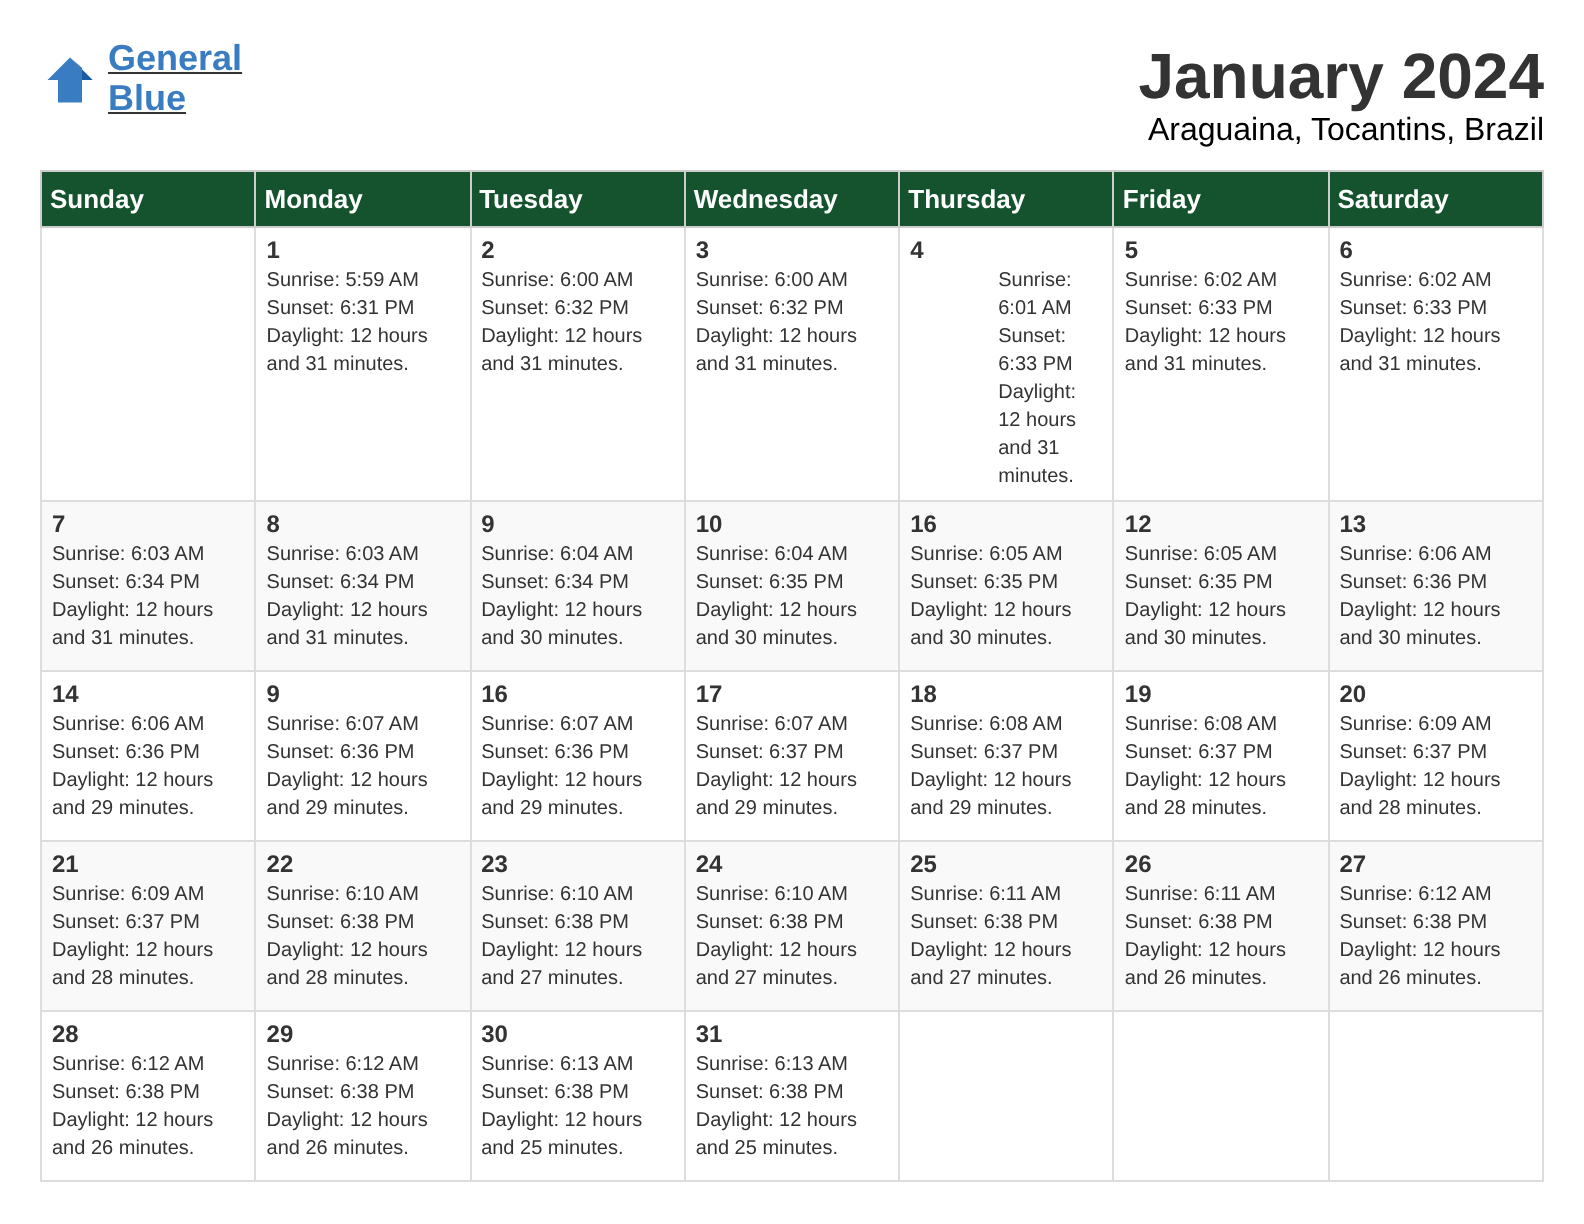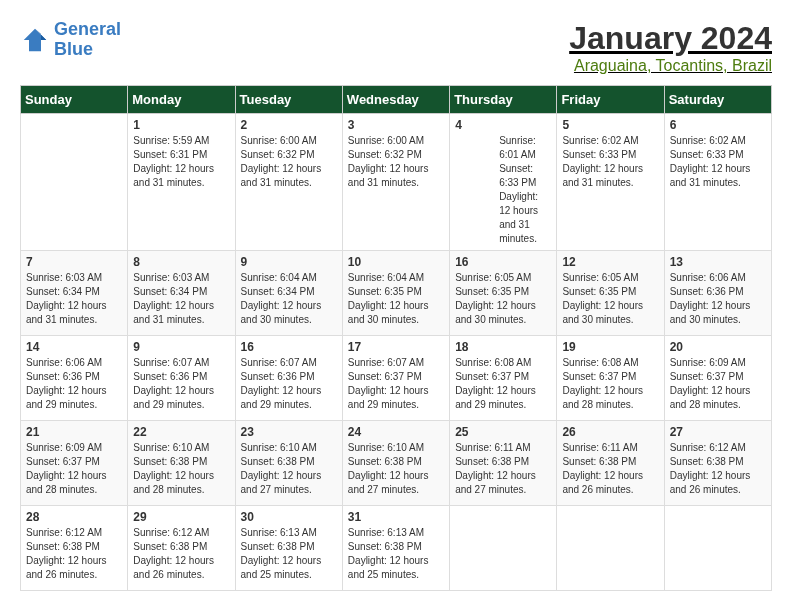--- a/index.html
+++ b/index.html
@@ -19,40 +19,40 @@
     .logo {
       display: flex;
       align-items: center;
       gap: 4px;
     }
     .logo-text {
       font-size: 18px;
       font-weight: bold;
       color: #333;
       line-height: 1.1;
+      text-decoration: underline;
     }
     .logo-text span {
       color: #3a7cc1;
     }
     .logo-icon {
       width: 30px;
       height: 30px;
     }
     .title-block {
       text-align: right;
-      text-decoration: underline;
     }
     .month-title {
       font-size: 32px;
       font-weight: bold;
       color: #333;
     }
     .location-title {
       font-size: 16px;
-      color: #4d7c0f;
+      color: #000000;
     }
     table {
       width: 100%;
       border-collapse: collapse;
       table-layout: fixed;
     }
     thead tr th {
       background-color: #14532d;
       color: #fff;
       font-size: 13px;

